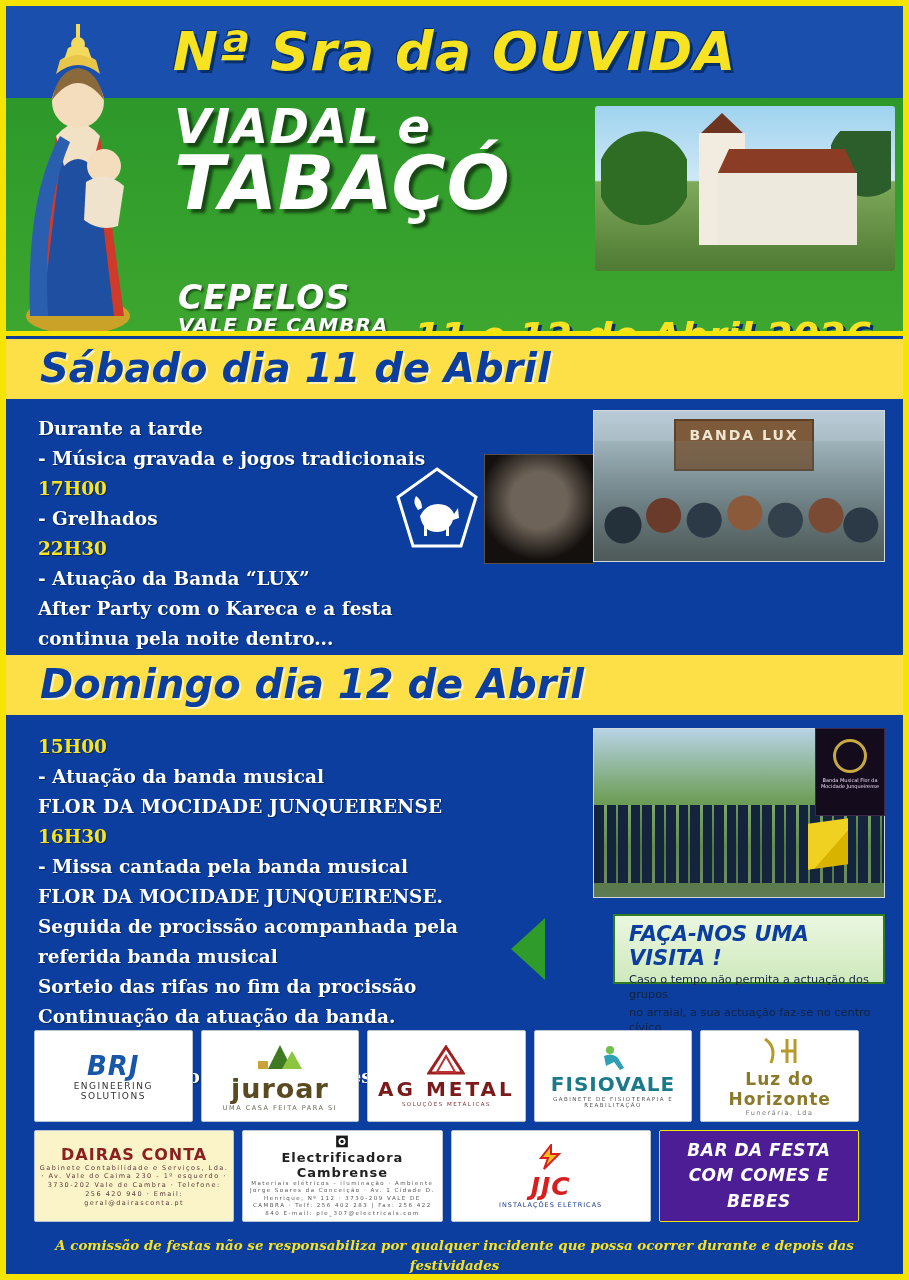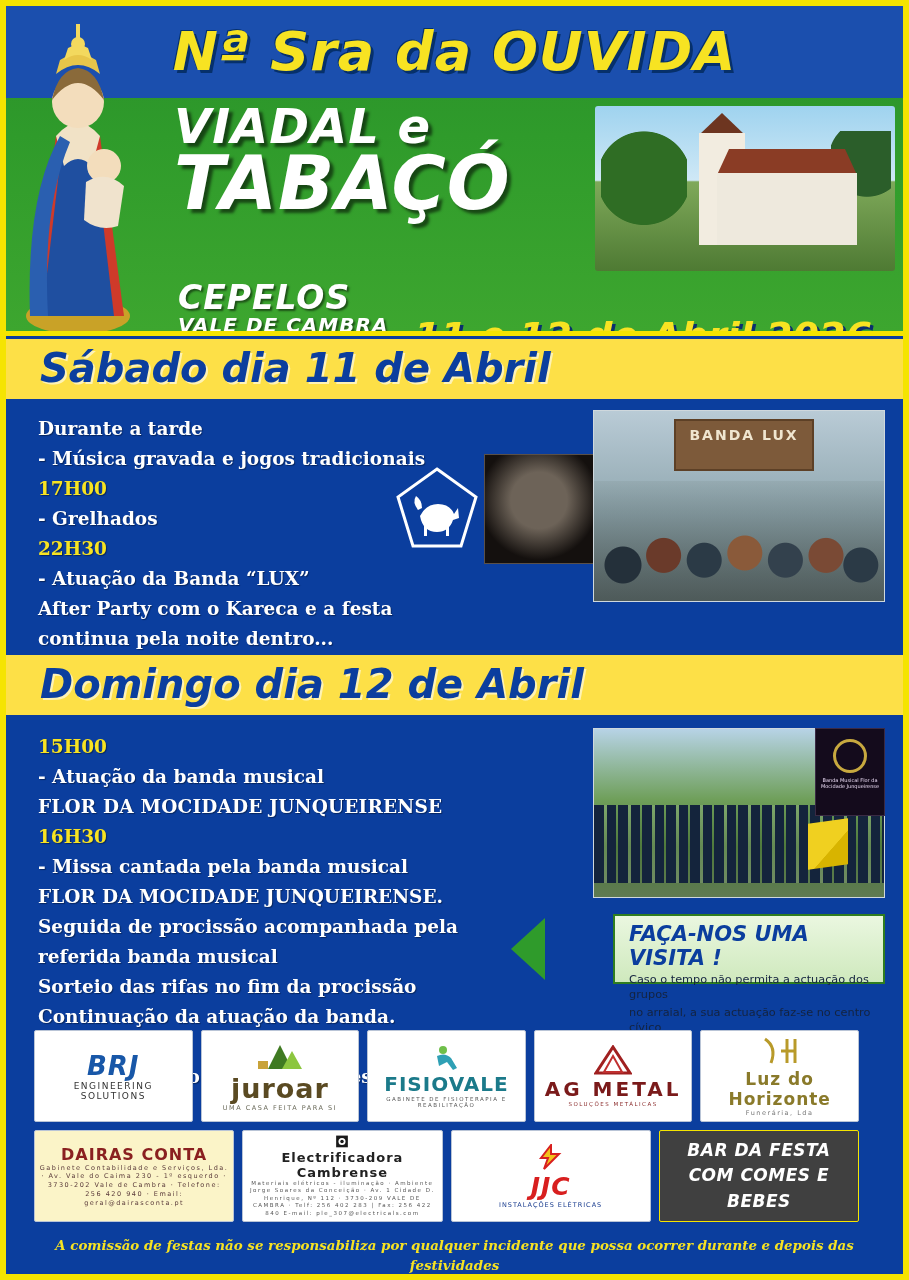--- a/index.html
+++ b/index.html
@@ -133,21 +133,21 @@
     color: #ffffff;
     font-family: "DejaVu Serif", serif;
     font-size: 18.5px; line-height: 1.62;
     font-weight: bold;
     text-shadow: 1px 1px 1px rgba(0,0,0,.4);
   }
   .sat-text .hour { color: #f7e322; }
 
   .lux-photo {
     position: absolute; right: 18px; top: 8px;
-    width: 292px; height: 192px;
+    width: 292px; height: 152px;
     background: linear-gradient(180deg,#b9cbd6 0%,#8fa6ae 55%,#6f7f7e 100%);
     border: 1px solid #cfd8dd; overflow: hidden;
   }
   .lux-photo .sign {
     position: absolute; left: 80px; top: 8px; width: 140px; height: 52px;
     background: #7d5a3a; border: 2px solid #5d4026;
     color: #f0e6d0; font-family: "DejaVu Sans", sans-serif;
     font-weight: bold; font-size: 14px; text-align: center;
     line-height: 1.15; padding-top: 6px; letter-spacing: 2px;
   }
@@ -265,21 +265,21 @@
   .sp.dairas { background: #fbf4c8; }
   .sp.dairas .n1 { color: #8a2020; font-size: 16px; font-style: normal; letter-spacing:1px; }
   .sp.dairas .n2 { font-size: 6.5px; color:#5a3a3a; line-height:1.35; }
   .sp.cambrense .n1 { color: #222; font-size: 13px; font-style: normal; }
   .sp.cambrense .n2 { font-size: 5.5px; color: #555; line-height: 1.35; }
   .sp.passo .n1 { color: #e8600a; font-size: 25px; }
   .sp.passo .n2 { font-size: 11px; color: #e8600a; font-style: italic; }
   .sp.jjc .n1 { color: #d81f1f; font-size: 25px; }
   .sp.jjc .n2 { font-size: 6.5px; color: #1a3d8f; letter-spacing:1px; }
   .sp.bar {
-    background: #404040; border: 1px solid #f5e400;
+    background: #4c1d95; border: 1px solid #f5e400;
   }
   .sp.bar .n1 {
     color: #ffffff; font-size: 17px; font-style: italic; line-height: 1.5;
     letter-spacing: .5px;
   }
   .logo-shape { margin-bottom: 2px; }
 
   
   .footer {
     position: absolute; left: 0; right: 0; bottom: 0;
@@ -416,35 +416,35 @@
       </div>
       <div class="sp juroar">
         <svg class="logo-shape" width="52" height="30" viewBox="0 0 52 30">
           <polygon points="14,28 26,4 38,28" fill="#3f7a22"></polygon>
           <polygon points="28,28 38,10 48,28" fill="#8cc63f"></polygon>
           <rect x="4" y="20" width="10" height="8" fill="#c8a33a"></rect>
         </svg>
         <div class="n1">juroar</div>
         <div class="n2">UMA CASA FEITA PARA SI</div>
       </div>
+      <div class="sp agmetal">
+        <svg class="logo-shape" width="38" height="30" viewBox="0 0 38 30">
+          <polygon points="19,2 36,28 2,28" fill="none" stroke="#a02020" stroke-width="3"></polygon>
+          <polygon points="19,11 28,27 10,27" fill="none" stroke="#c03030" stroke-width="2"></polygon>
+        </svg>
+        <div class="n1">AG METAL</div>
+        <div class="n2">SOLUÇÕES METÁLICAS</div>
+      </div>
       <div class="sp fisio">
         <svg class="logo-shape" width="34" height="26" viewBox="0 0 34 26">
           <circle cx="14" cy="6" r="4" fill="#6fbf4a"></circle>
           <path d="M8 12 q8 -4 14 2 l6 10 -4 2 -6 -8 -8 4 Z" fill="#2fa0b5"></path>
         </svg>
         <div class="n1">FISIOVALE</div>
         <div class="n2">GABINETE DE FISIOTERAPIA E REABILITAÇÃO</div>
-      </div>
-      <div class="sp agmetal">
-        <svg class="logo-shape" width="38" height="30" viewBox="0 0 38 30">
-          <polygon points="19,2 36,28 2,28" fill="none" stroke="#a02020" stroke-width="3"></polygon>
-          <polygon points="19,11 28,27 10,27" fill="none" stroke="#c03030" stroke-width="2"></polygon>
-        </svg>
-        <div class="n1">AG METAL</div>
-        <div class="n2">SOLUÇÕES METÁLICAS</div>
       </div>
       <div class="sp luz">
         <svg class="logo-shape" width="46" height="32" viewBox="0 0 46 32">
           <path d="M8 4 q12 8 6 24" stroke="#b89a2a" stroke-width="3" fill="none"></path>
           <path d="M30 4 v24 M24 16 h14 M38 4 v24" stroke="#b89a2a" stroke-width="3" fill="none"></path>
         </svg>
         <div class="n1">Luz do Horizonte</div>
         <div class="n2">Funerária, Lda</div>
       </div>
     </div>

